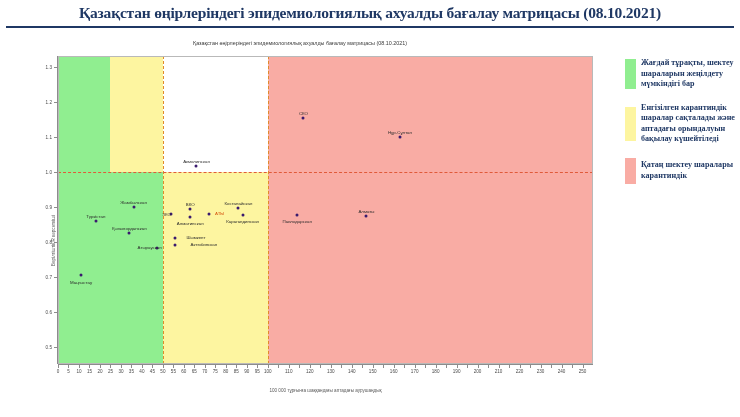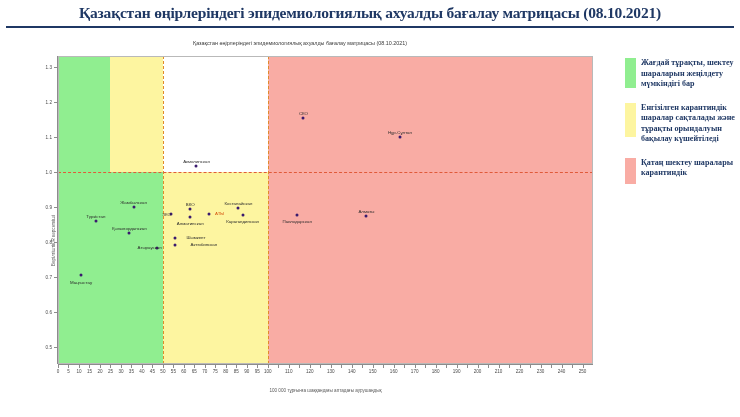--- a/index.html
+++ b/index.html
@@ -124,21 +124,21 @@
   }
 
   
   #legend{
     position:absolute;
     left:625px; top:58px;
     width:112px;
   }
   .leg-row{
     display:flex;
-    align-items:flex-start;
+    align-items:center;
     margin-bottom:13px;
   }
   .leg-sw{
     width:11px; height:30px;
     flex:0 0 11px;
     margin-right:5px;
   }
   .leg-tx{
     font-family:"Liberation Serif", serif;
     font-weight:bold;
@@ -325,19 +325,19 @@
 </div>
 <div id="x-label">100 000 тұрғынға шаққандағы аптадағы аурушаңдық</div>
 
 <div id="legend">
     <div class="leg-row">
       <div class="leg-sw" style="background: rgb(144, 238, 144);"></div>
       <div class="leg-tx">Жағдай тұрақты, шектеу шараларын жеңілдету мүмкіндігі бар</div>
     </div>
     <div class="leg-row">
       <div class="leg-sw" style="background: rgb(253, 245, 160); height: 34px;"></div>
-      <div class="leg-tx">Енгізілген карантиндік шаралар сақталады және тұрақты орындалуын бақылау күшейтіледі</div>
+      <div class="leg-tx">Енгізілген карантиндік шаралар сақталады және аптадағы орындалуын бақылау күшейтіледі</div>
     </div>
     <div class="leg-row">
       <div class="leg-sw" style="background: rgb(249, 172, 164); height: 26px;"></div>
       <div class="leg-tx">Қатаң шектеу шаралары карантиндік</div>
     </div>
   </div>
 
 </body></html>

